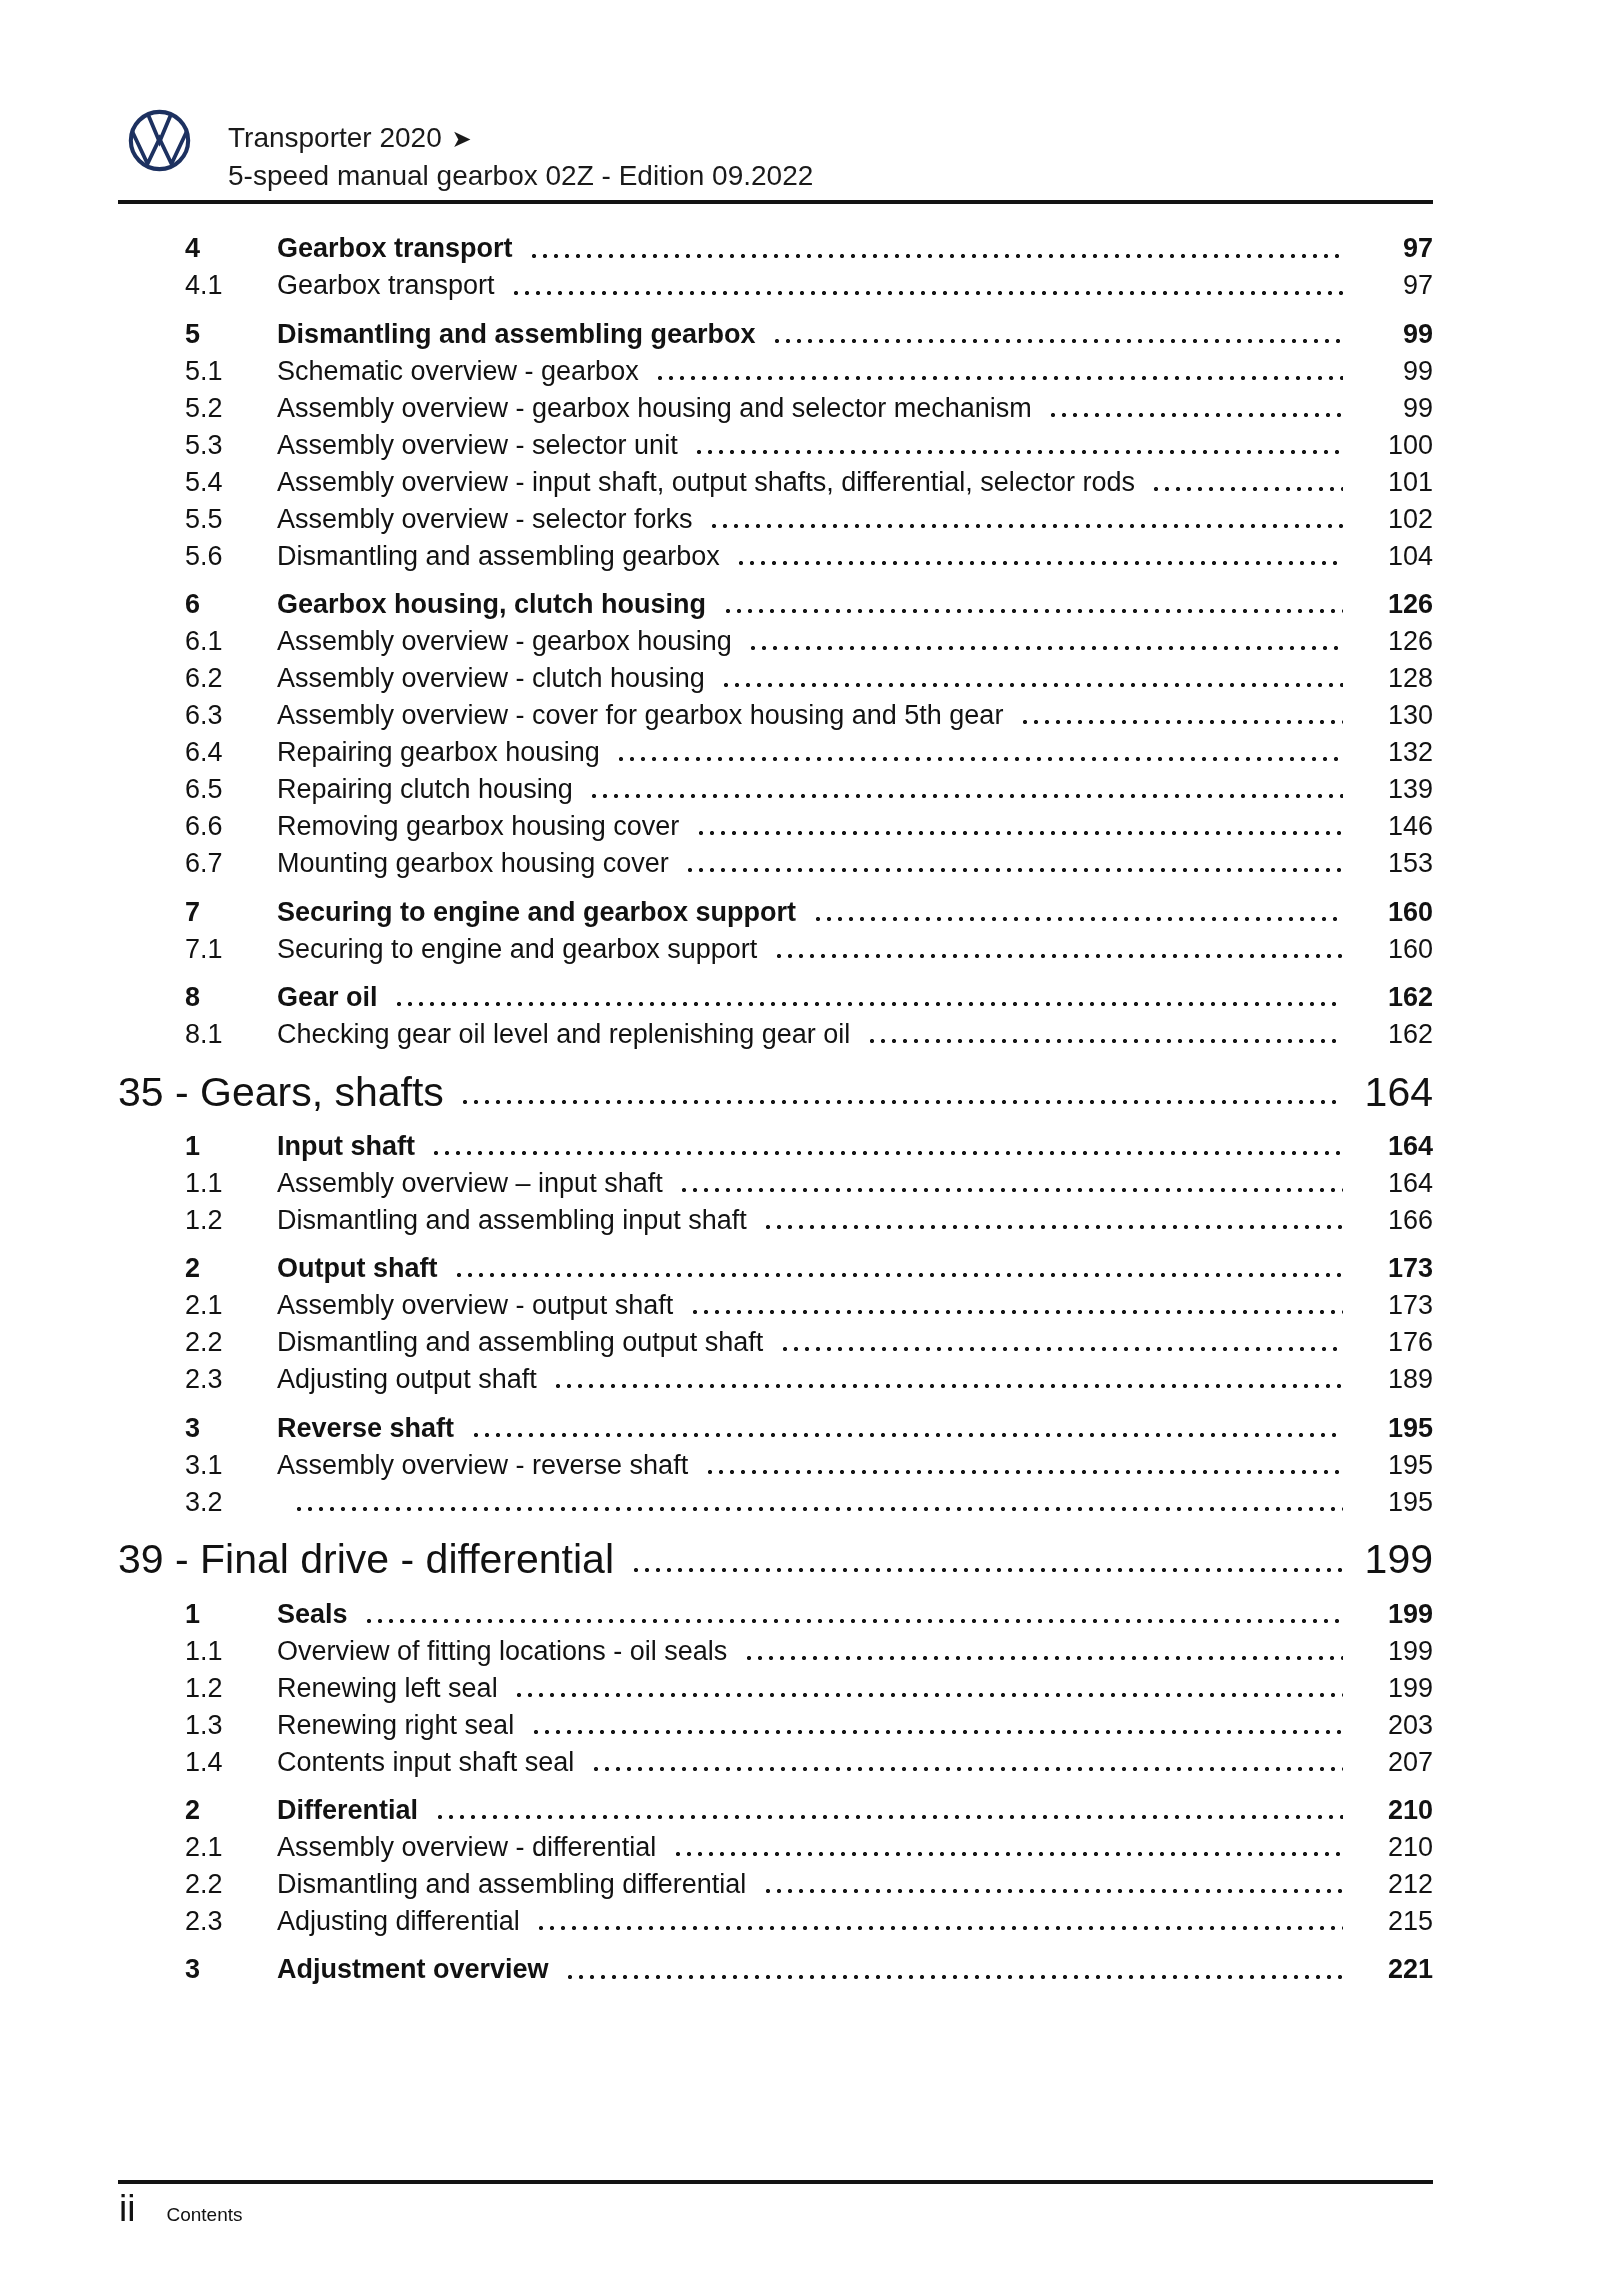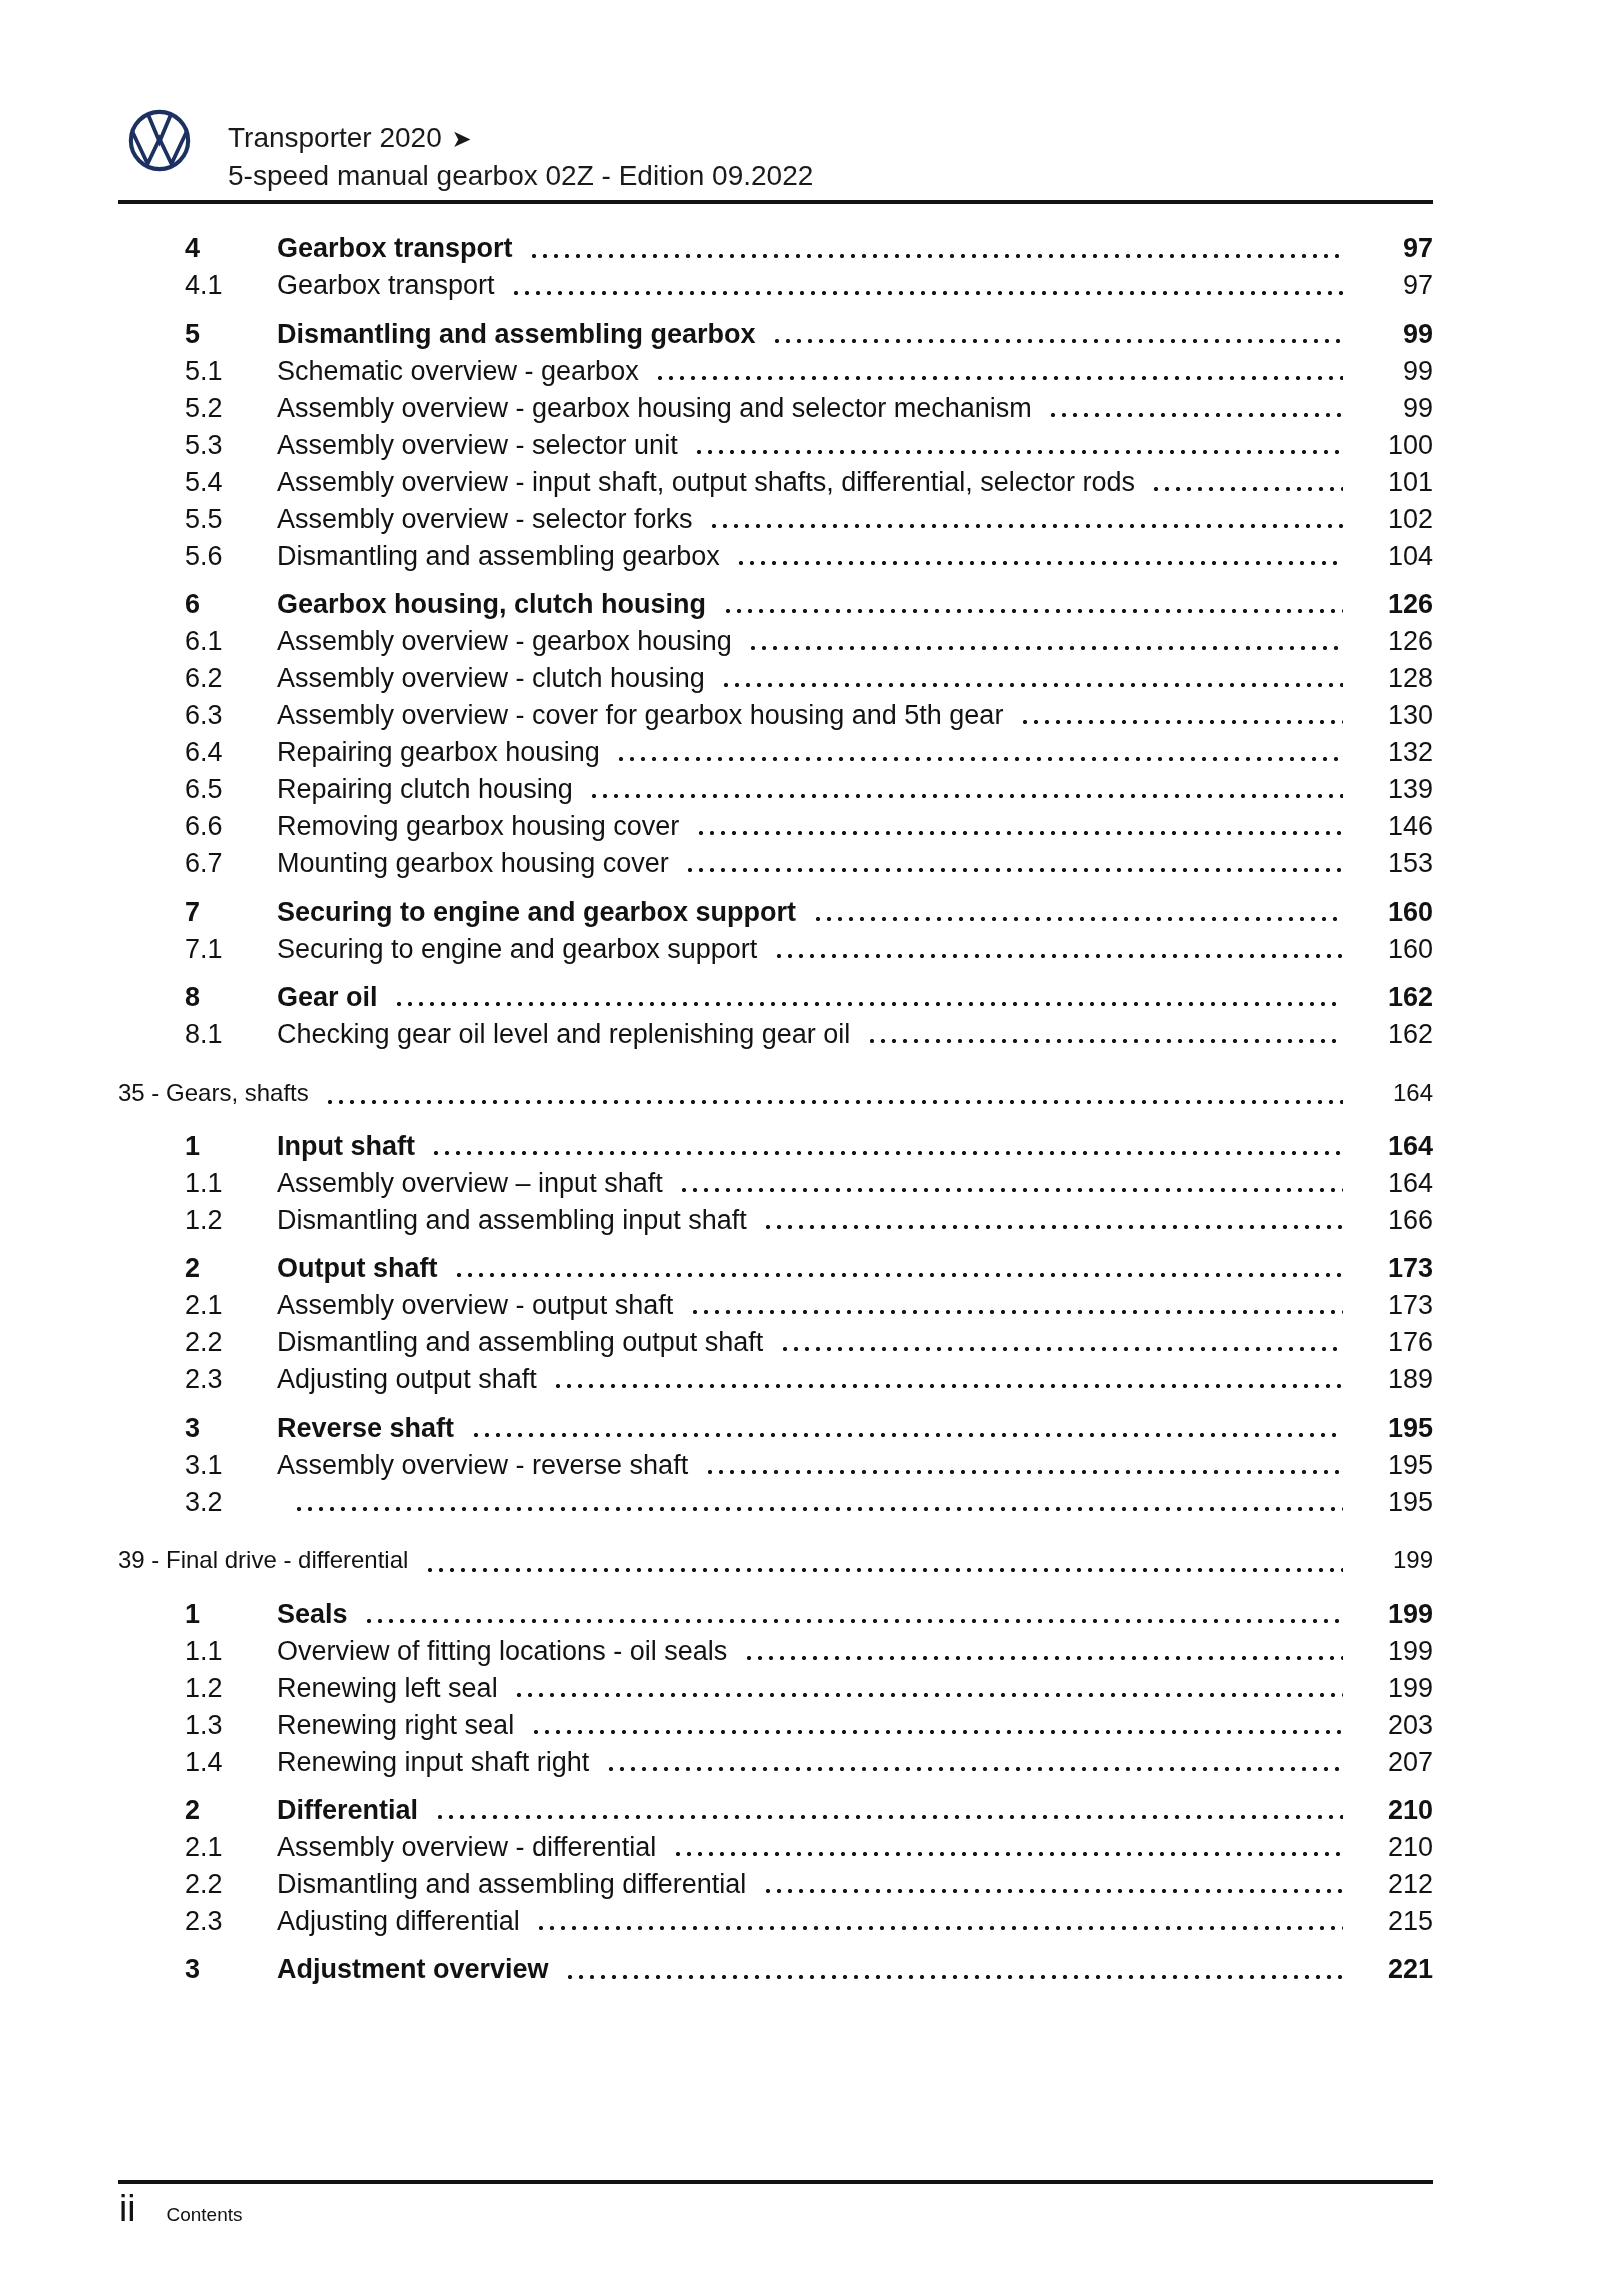--- a/index.html
+++ b/index.html
@@ -36,21 +36,21 @@
   .toc-row {
     display:flex; align-items:stretch;
     font-size:27px; line-height:37px;
     padding-left:67px;
   }
   .toc-row.section { font-weight:700; margin-top:11.4px; }
   .toc-row .num { width:92px; flex:none; }
   .toc-row .title { flex:none; white-space:nowrap; }
   .chapter-row {
     display:flex; align-items:stretch;
-    font-size:24px; line-height:49px;
+    font-size:41px; line-height:49px;
     margin-top:14.6px;
     font-weight:400;
   }
   .chapter-row .title { flex:none; white-space:nowrap; }
   .leader {
     flex:1 1 auto;
     margin:0 14.6px 0 19.5px;
     background-image:radial-gradient(circle at 2px 2px,#161616 1.7px,transparent 2.4px);
     background-size:11px 4.9px;
     background-repeat:repeat-x;
@@ -306,21 +306,21 @@
         <span class="page-num">199</span>
       </div>
       <div class="toc-row">
         <span class="num">1.3</span>
         <span class="title">Renewing right seal</span>
         <div class="leader"></div>
         <span class="page-num">203</span>
       </div>
       <div class="toc-row">
         <span class="num">1.4</span>
-        <span class="title">Renewing input shaft right</span>
+        <span class="title">Contents input shaft seal</span>
         <div class="leader"></div>
         <span class="page-num">207</span>
       </div>
       <div class="toc-row section">
         <span class="num">2</span>
         <span class="title">Differential</span>
         <div class="leader"></div>
         <span class="page-num">210</span>
       </div>
       <div class="toc-row">

